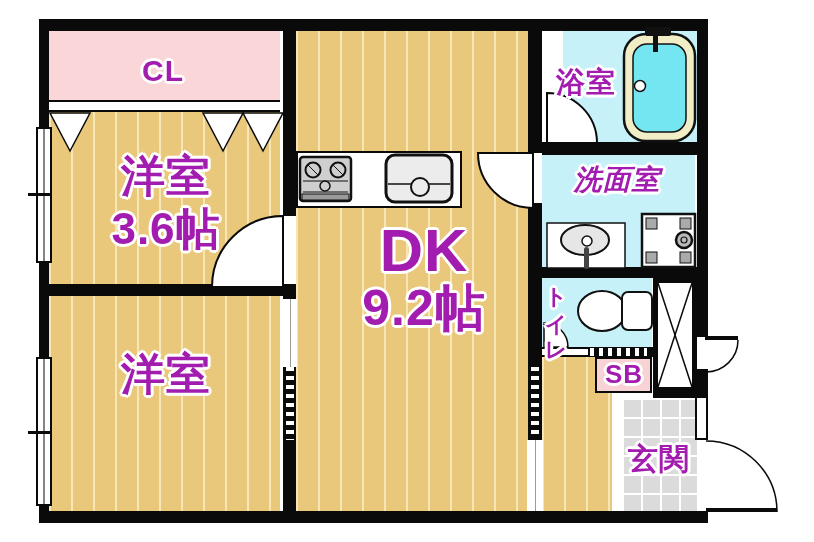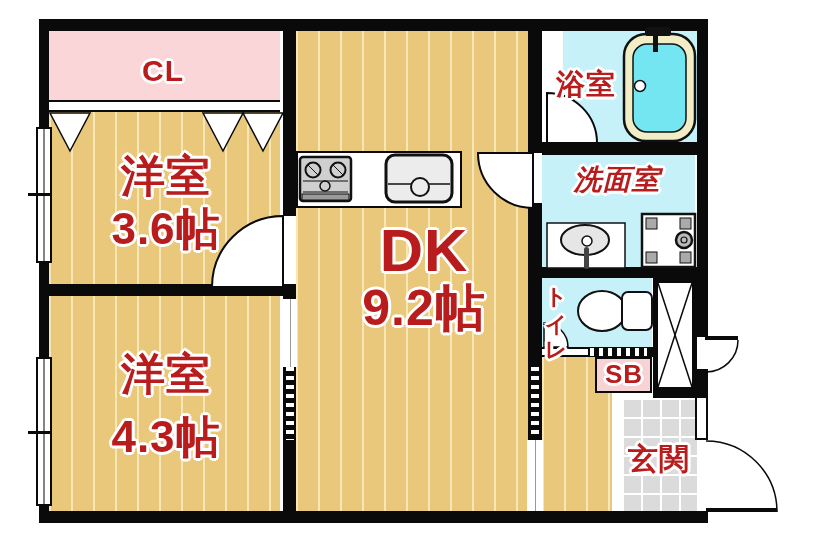--- a/index.html
+++ b/index.html
@@ -20,21 +20,21 @@
   .dotsV{background-image:repeating-linear-gradient(180deg,#fff 0 4px,#0a0a0a 4px 9px);}
   .dotsH{background-image:repeating-linear-gradient(90deg,#fff 0 4px,#0a0a0a 4px 9px);}
   .openV{background:#fff;}
   .openV:after{content:"";position:absolute;left:50%;top:0;bottom:0;width:1px;background:#9a9a9a;}
   .panel{background:#fff;border:2px solid #0a0a0a;box-sizing:border-box;}
   .clstrip{background:#fff;border-top:2px solid #0a0a0a;border-bottom:2px solid #0a0a0a;box-sizing:border-box;}
   .sb{background:#f8d3d6;border:2px solid #0a0a0a;box-sizing:border-box;}
   .counter{background:#fff;border:2px solid #0a0a0a;box-sizing:border-box;}
   .shaft{background:#fff;border:5px solid #0a0a0a;box-sizing:border-box;}
   
-  .lbl{position:absolute;transform:translate(-50%,-50%);color:#b91c1c;font-weight:bold;
+  .lbl{position:absolute;transform:translate(-50%,-50%);color:#a21caf;font-weight:bold;
        white-space:nowrap;line-height:1;letter-spacing:1px;
        text-shadow:-2px -2px 0 #fff,2px -2px 0 #fff,-2px 2px 0 #fff,2px 2px 0 #fff,
                    0 -3px 0 #fff,0 3px 0 #fff,-3px 0 0 #fff,3px 0 0 #fff;}
   .vert{writing-mode:vertical-rl;text-orientation:upright;letter-spacing:2px;}
   svg.overlay{position:absolute;left:0;top:0;pointer-events:none;}
 </style>
 </head>
 <body>
 
 <div id="plan">
@@ -162,22 +162,21 @@
       <rect x="680" y="252" width="11" height="11" fill="#aaa" stroke="#111" stroke-width="1"></rect>
       <circle cx="684" cy="240" r="8" fill="#bbb" stroke="#111" stroke-width="2.5"></circle>
       <circle cx="684" cy="240" r="3" fill="none" stroke="#111" stroke-width="1.2"></circle>
     </g>
   </svg>
 
   <div class="lbl" style="left:163px;top:71px;font-size:30px;">CL</div>
   <div class="lbl" style="left:166px;top:176px;font-size:44px;">洋室</div>
   <div class="lbl" style="left:166px;top:229px;font-size:44px;">3.6帖</div>
   <div class="lbl" style="left:166px;top:374px;font-size:44px;">洋室</div>
-  <div class="lbl" style="left:166px;top:437px;font-size:44px;">4.3帖</div>
   <div class="lbl" style="left:424px;top:251px;font-size:60px;">DK</div>
   <div class="lbl" style="left:424px;top:308px;font-size:50px;text-align:right;">9.2帖</div>
-  <div class="lbl" style="left:586px;top:84px;font-size:29px;">浴室</div>
+  <div class="lbl" style="left:586px;top:84px;font-size:29px;font-family:Liberation Mono, monospace;">浴室</div>
   <div class="lbl" style="left:617px;top:180px;font-size:28px;font-style:italic;">洗面室</div>
   <div class="lbl vert" style="left:556px;top:312px;font-size:22px;">トイレ</div>
   <div class="lbl" style="left:624px;top:374px;font-size:26px;text-align:right;">SB</div>
   <div class="lbl" style="left:659px;top:459px;font-size:30px;">玄関</div>
 
 </div>
 
 </body></html>

